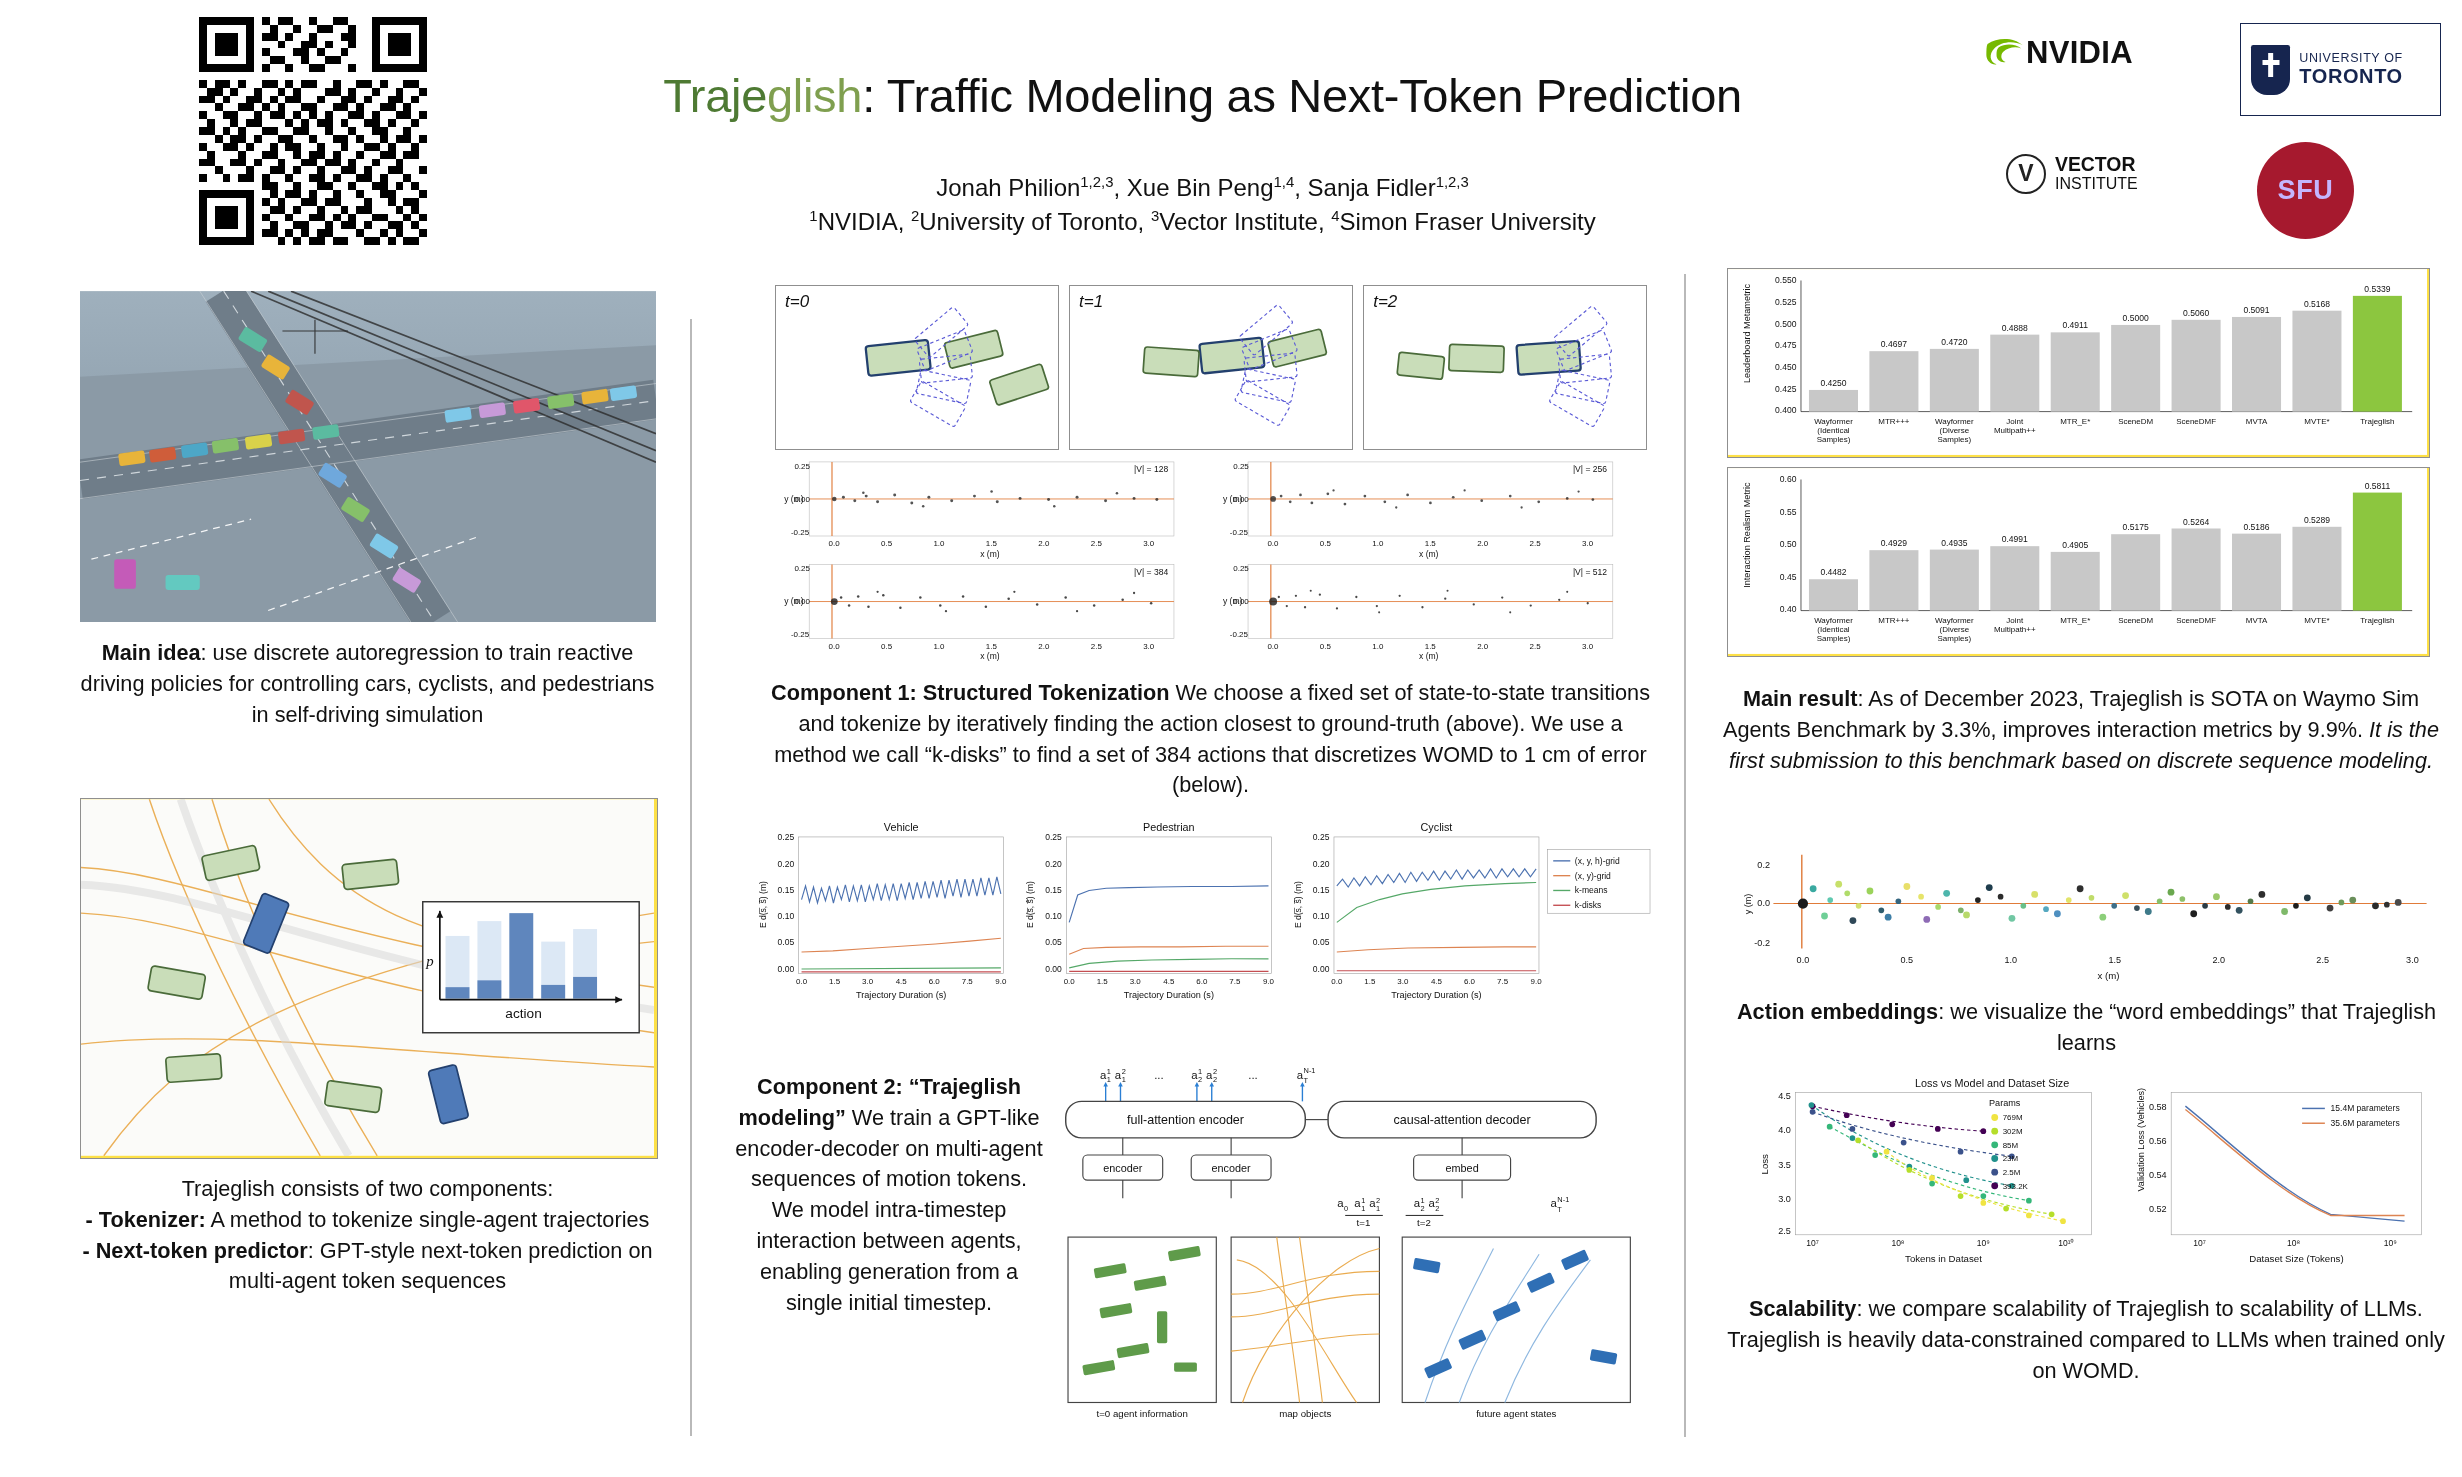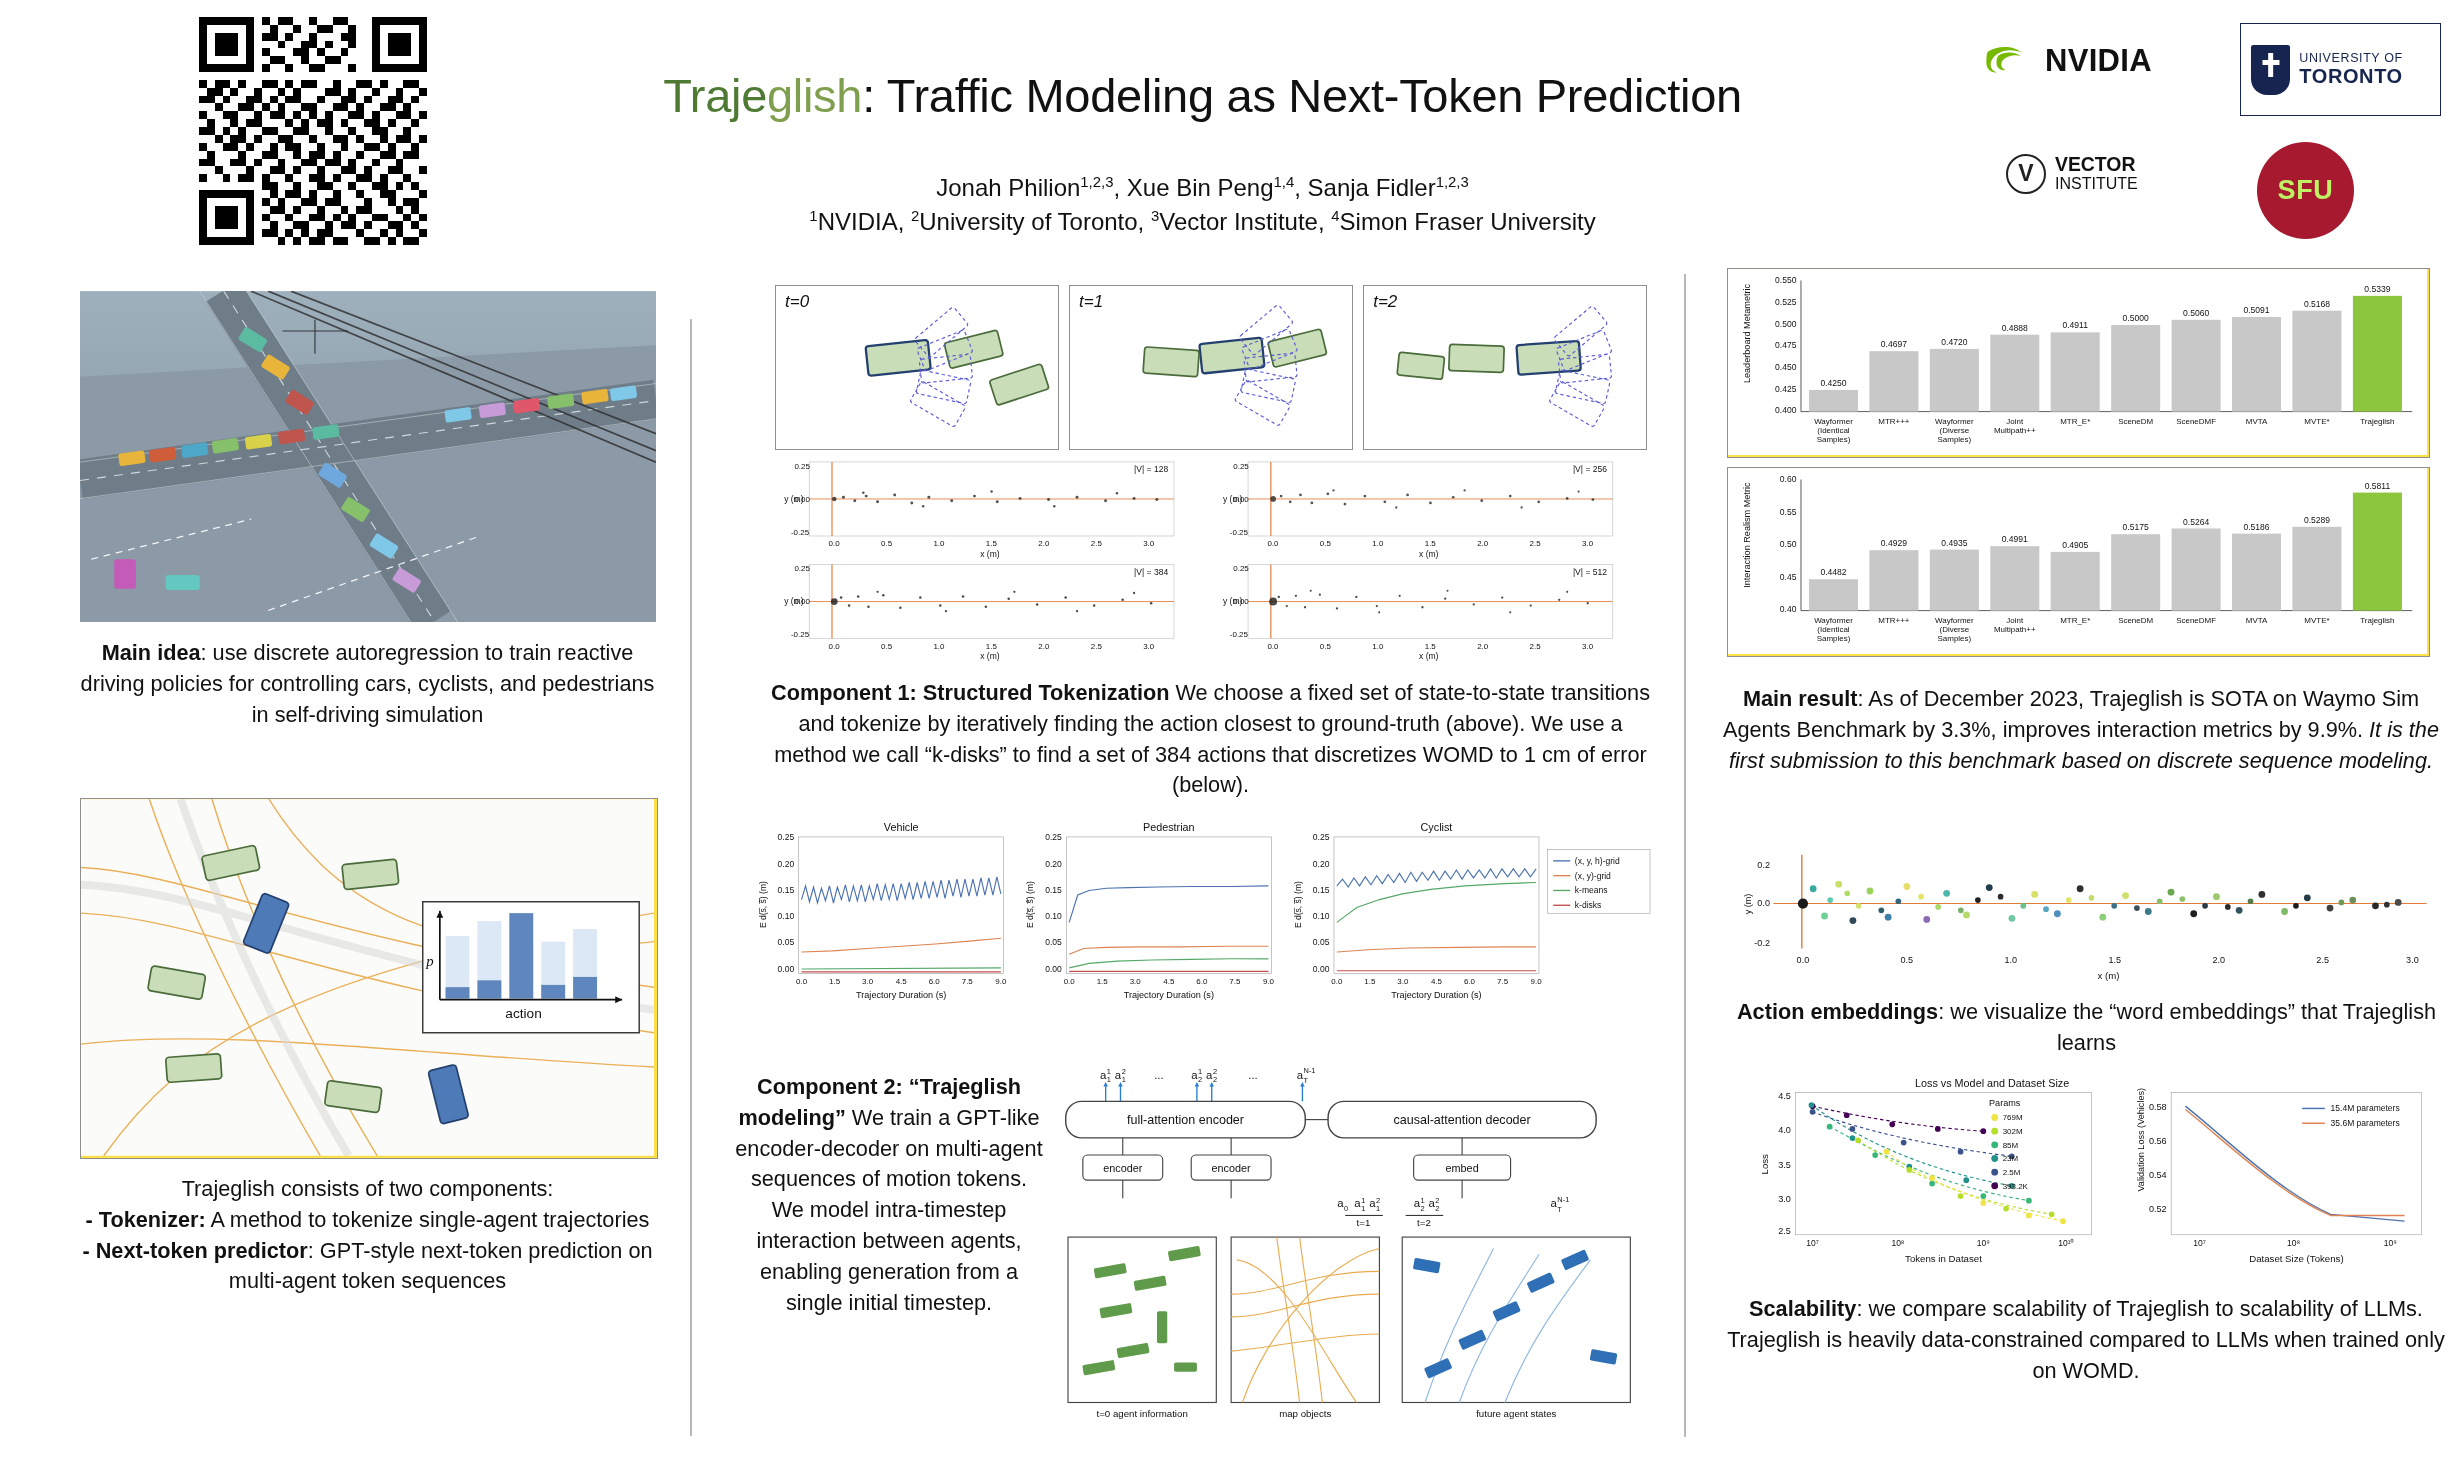--- a/index.html
+++ b/index.html
@@ -14,36 +14,36 @@
   .abs{position:absolute;}
   
   #qr{left:199px;top:17px;width:228px;height:228px;}
   #qr svg{display:block;}
   #title{left:433px;top:68px;width:1539px;text-align:center;font-size:47px;font-weight:400;letter-spacing:-0.3px;}
   #title .traj{color:#4e7a33;}
   #title .glish{color:#7f9f4f;}
   #authors{left:433px;top:171px;width:1539px;text-align:center;font-size:24px;line-height:1.42;color:#111;}
   sup{font-size:0.62em;vertical-align:super;}
   
-  #nvidia-logo{left:1984px;top:38px;width:217px;height:46px;display:flex;align-items:center;gap:19px;}
+  #nvidia-logo{left:1984px;top:30px;width:217px;height:46px;display:flex;align-items:center;gap:0;}
   #nvidia-eye{width:42px;height:35px;}
   #nvidia-word{font-size:31px;font-weight:700;color:#111;letter-spacing:0.3px;}
   #uoft-logo{left:2240px;top:23px;width:199px;height:91px;border:1.7px solid #16254f;display:flex;align-items:center;justify-content:flex-start;background:#fff;}
   #uoft-crest{width:39px;height:50px;background:#16254f;margin:0 9px 0 10.3px;border-radius:2.3px 2.3px 16px 16px;position:relative;}
   #uoft-crest:after{content:"";position:absolute;left:50%;top:8px;transform:translateX(-50%);width:5.7px;height:24px;background:#fff;}
   #uoft-crest:before{content:"";position:absolute;left:50%;top:15px;transform:translateX(-50%);width:17px;height:5.7px;background:#fff;}
   #uoft-text{color:#16254f;line-height:1.15;}
   #uoft-text .l1{font-size:12.5px;letter-spacing:0.6px;}
   #uoft-text .l2{font-size:20px;font-weight:700;letter-spacing:0.6px;}
   #vector-logo{left:2006px;top:142px;width:188px;height:63px;display:flex;align-items:center;gap:9px;}
   #vector-v{width:36px;height:36px;border:2.3px solid #222;border-radius:50%;display:flex;align-items:center;justify-content:center;font-size:23px;font-weight:700;color:#222;}
   #vector-word{line-height:1.12;color:#111;}
   #vector-word .l1{font-size:19.4px;font-weight:700;}
   #vector-word .l2{font-size:16px;}
-  #sfu-logo{left:2257px;top:142px;width:97px;height:97px;border-radius:50%;background:#a6192e;color:#bef264;display:flex;align-items:center;justify-content:center;font-size:27px;font-weight:700;letter-spacing:0.6px;}
+  #sfu-logo{left:2257px;top:142px;width:97px;height:97px;border-radius:50%;background:#a6192e;color:#c4b5fd;display:flex;align-items:center;justify-content:center;font-size:27px;font-weight:700;letter-spacing:0.6px;}
   
   .vdiv{background:#b9b9b9;width:1.7px;}
   
   .caption{font-size:21.7px;line-height:1.42;text-align:center;color:#111;}
   .caption b{font-weight:700;}
   .caption i{font-style:italic;}
   .panelbox{border:1.1px solid #8f8f8f;background:#fde047;}
   #sim-img{left:80px;top:291px;width:576px;height:331px;}
   #left-cap1{left:74px;top:638px;width:587px;}
   #map-panel{left:80px;top:798px;width:576px;height:359px;}

